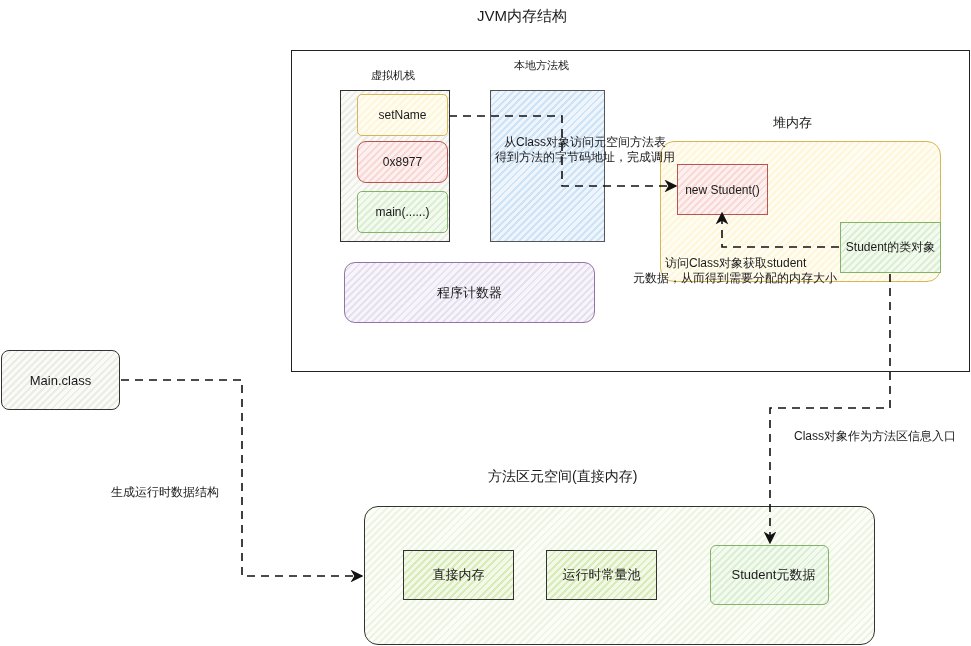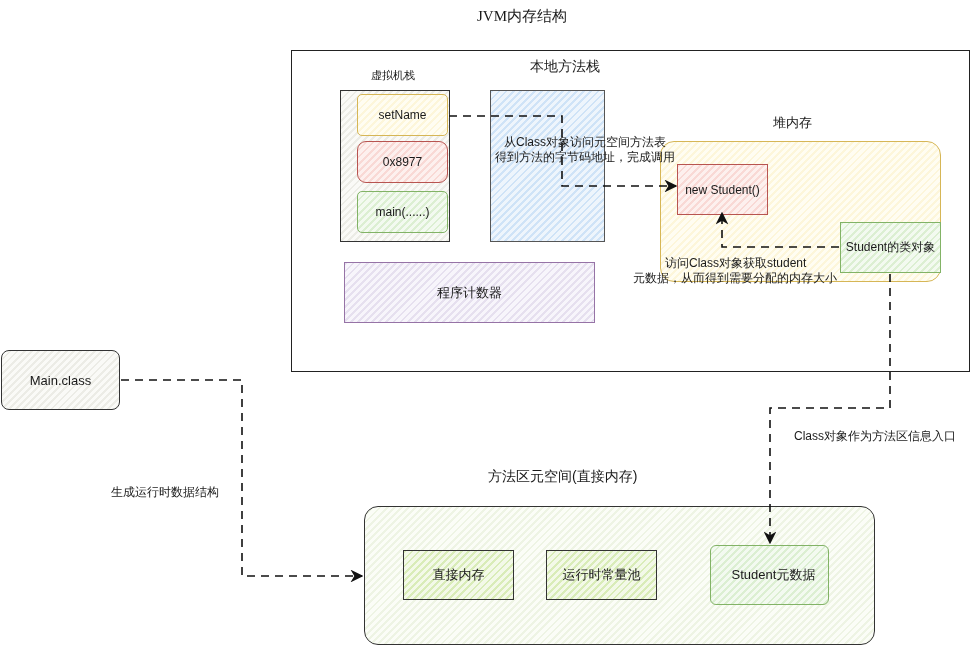--- a/index.html
+++ b/index.html
@@ -7,47 +7,47 @@
          font-family:"Liberation Sans", "DejaVu Sans", sans-serif; color:#1a1a1a; }
   .abs { position:absolute; }
   .lbl { position:absolute; font-size:12px; color:#1a1a1a; white-space:nowrap; }
   .title { font-size:15px; }
   .box { position:absolute; box-sizing:border-box; display:flex; align-items:center; justify-content:center;
          font-size:12px; color:#1a1a1a; }
   .hatch-yellow { background: repeating-linear-gradient(135deg, #fdf6da 0 2px, #fffdf2 2px 5px); }
   .hatch-red { background: repeating-linear-gradient(135deg, #f9d9d5 0 2px, #fdf0ee 2px 5px); }
   .hatch-green { background: repeating-linear-gradient(135deg, #dcefd2 0 2px, #f3faf0 2px 5px); }
   .hatch-blue { background: repeating-linear-gradient(135deg, #cfe3f7 0 2px, #eef5fc 2px 5px); }
-  .hatch-purple { background: repeating-linear-gradient(135deg, #e6e0ef 0 2px, #f7f5fb 2px 5px); }
+  .hatch-purple { background: repeating-linear-gradient(135deg, #e6e0ef 0 2px, #f7f5fb 2px 5px); border-radius: 11px; }
   .hatch-gray { background: repeating-linear-gradient(135deg, #ecece6 0 2px, #fafaf7 2px 5px); }
   .hatch-lime { background: repeating-linear-gradient(135deg, #d9ecb8 0 2px, #f3f9e8 2px 5px); }
   .hatch-palegreen { background: repeating-linear-gradient(135deg, #eef4e4 0 2px, #fbfdf7 2px 5px); }
   svg.conn { position:absolute; left:0; top:0; pointer-events:none; }
   .txt-multi { position:absolute; font-size:12px; text-align:center; line-height:15px; color:#1a1a1a; white-space:nowrap; }
 </style>
 </head>
 <body>
 
-<div class="lbl title" style="left:477px; top:7px;font-family:Liberation Serif, serif;">JVM内存结构</div>
+<div class="lbl title" style="left:477px; top:7px;">JVM内存结构</div>
 
 <div class="abs" style="left:291px; top:50px; width:679px; height:322px; border:1.5px solid #222; box-sizing:border-box;"></div>
 
 <div class="lbl" style="left:371px; top:68px; font-size:11px;">虚拟机栈</div>
 <div class="abs hatch-gray" style="left:340px; top:90px; width:110px; height:152px; border:1.5px solid #333; box-sizing:border-box;"></div>
 <div class="box hatch-yellow" style="left:357px; top:94px; width:91px; height:42px; border:1.5px solid #d6b656; border-radius:5px;">
   <span>setName</span>
 </div>
 <div class="box hatch-red" style="left:357px; top:141px; width:91px; height:42px; border:1.5px solid #b85450; border-radius:9px;">
   <span>0x8977</span>
 </div>
 <div class="box hatch-green" style="left:357px; top:191px; width:91px; height:42px; border:1.5px solid #82b366; border-radius:5px;">
   <span>main(......)</span>
 </div>
 
-<div class="lbl" style="left:514px; top:58px; font-size:14px;margin-left:16px;">本地方法栈</div>
+<div class="lbl" style="left:514px; top:58px; font-size:11px;">本地方法栈</div>
 <div class="abs hatch-blue" style="left:490px; top:90px; width:115px; height:152px; border:1.5px solid #555; box-sizing:border-box;"></div>
 
 <div class="box hatch-purple" style="left:344px; top:262px; width:251px; height:61px; border:1.5px solid #9673a6; font-size:13px;">
   <span>程序计数器</span>
 </div>
 
 <div class="lbl" style="left:773px; top:114px; font-size:13px;">堆内存</div>
 <div class="abs hatch-yellow" style="left:660px; top:141px; width:281px; height:141px; border:1.5px solid #d6b656; border-radius:14px; box-sizing:border-box;"></div>
 <div class="box hatch-red" style="left:677px; top:164px; width:91px; height:51px; border:1.5px solid #b85450;">
   <span>new Student()</span>

